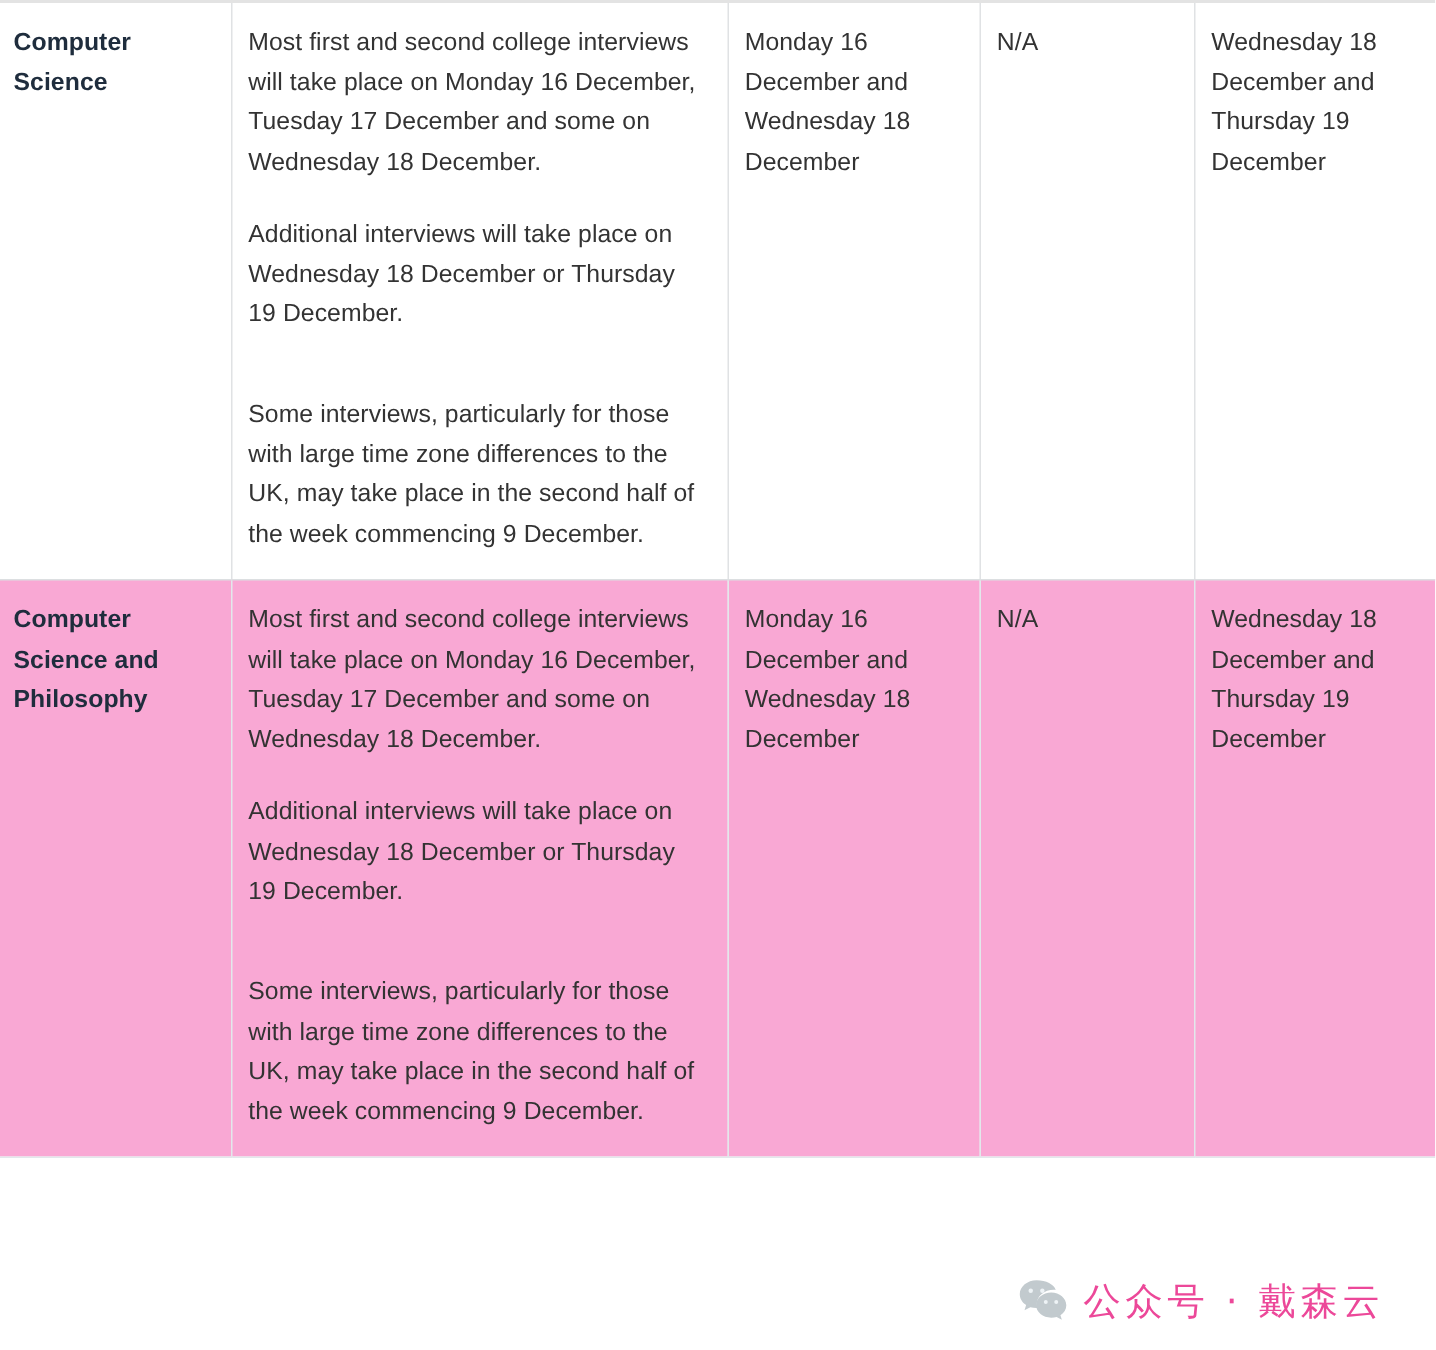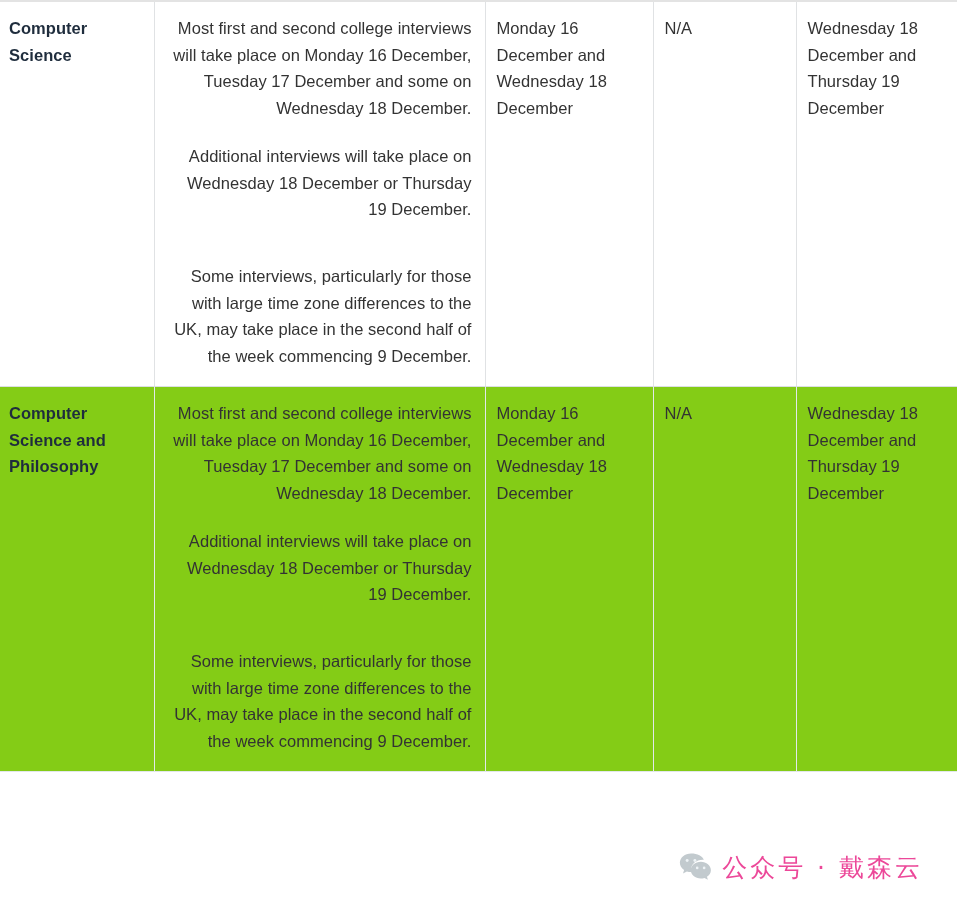--- a/index.html
+++ b/index.html
@@ -54,32 +54,31 @@
 
   table.interview-table td.course-name {
     font-weight: bold;
     color: #1f2d3d;
     padding-left: 9px;
     padding-right: 8px;
     margin-top: 20px;
   }
 
   table.interview-table tr.row-alt td {
-    background: #84cc16;
+    background: #f9a8d4;
     border-right-color: #e2e8eb;
     border-bottom-color: #e2e8eb;
   }
 
   table.interview-table tr.row-plain td {
     background: #ffffff;
   }
 
   .cell-para {
     margin: 0 0 21px 0;
-    text-align: right;
   }
   .cell-para:last-child {
     margin-bottom: 0;
     margin-top: 40px;
   }
 
   
   .watermark {
     position: absolute;
     right: 34px;

